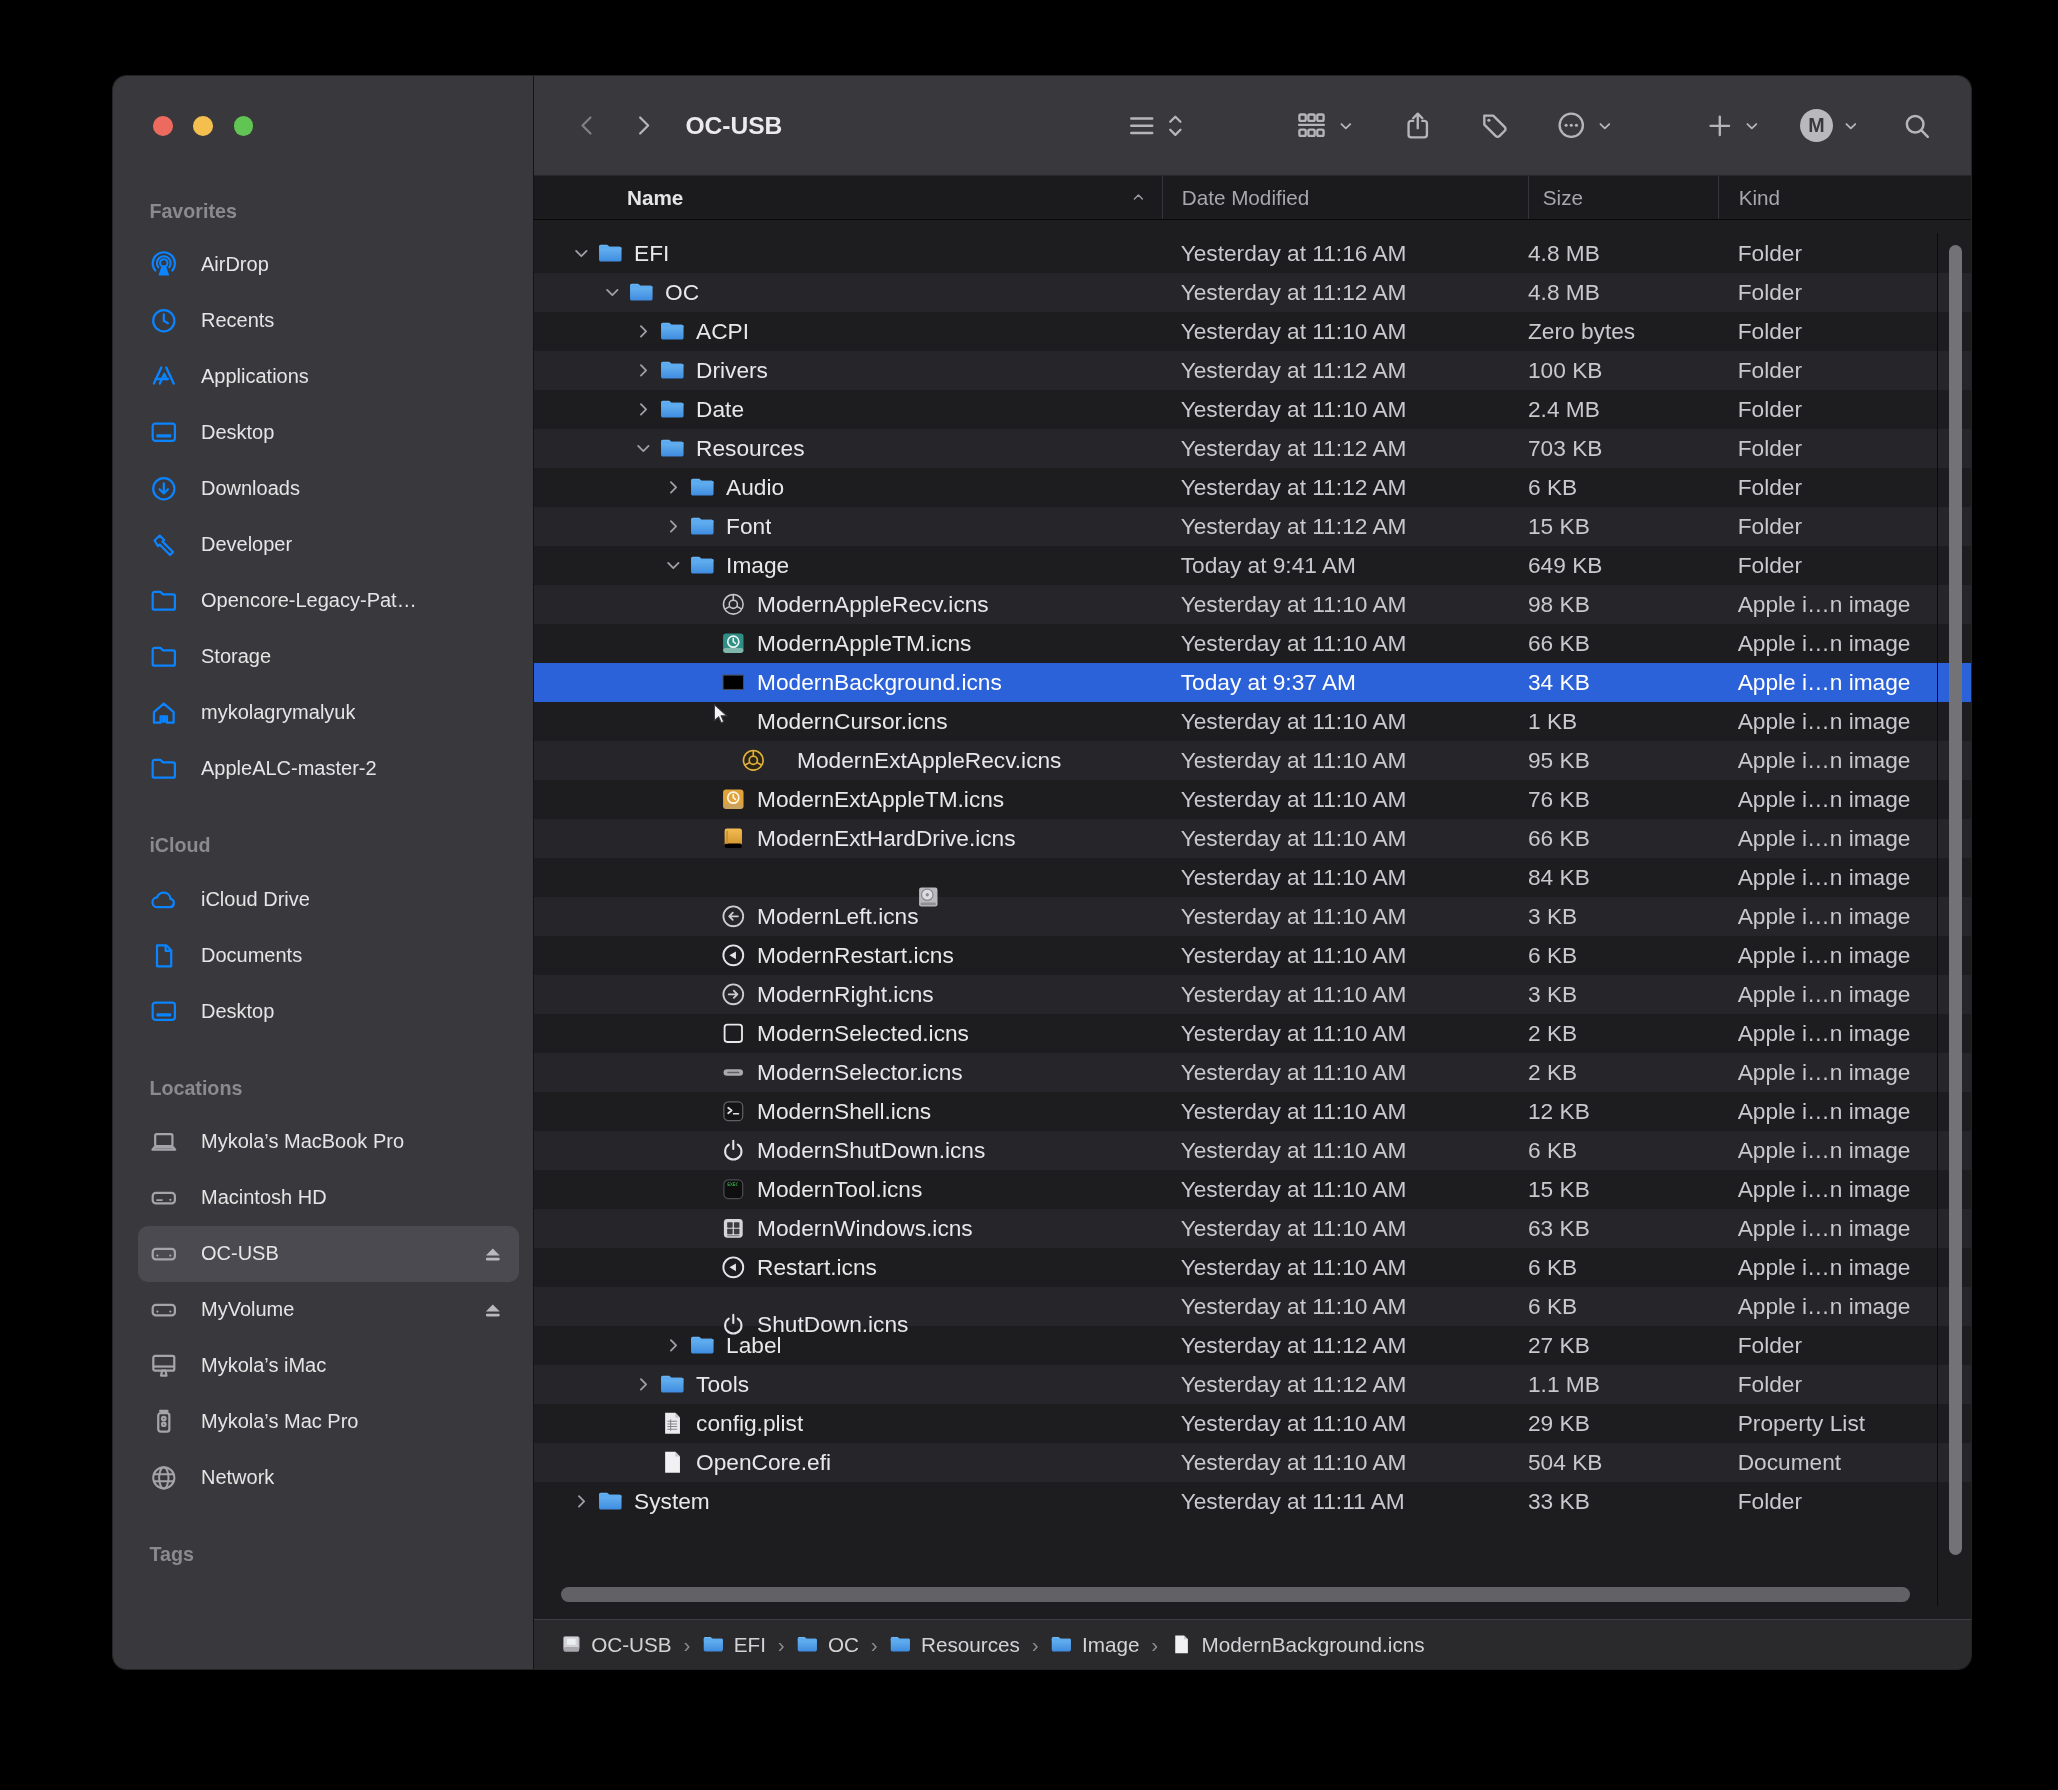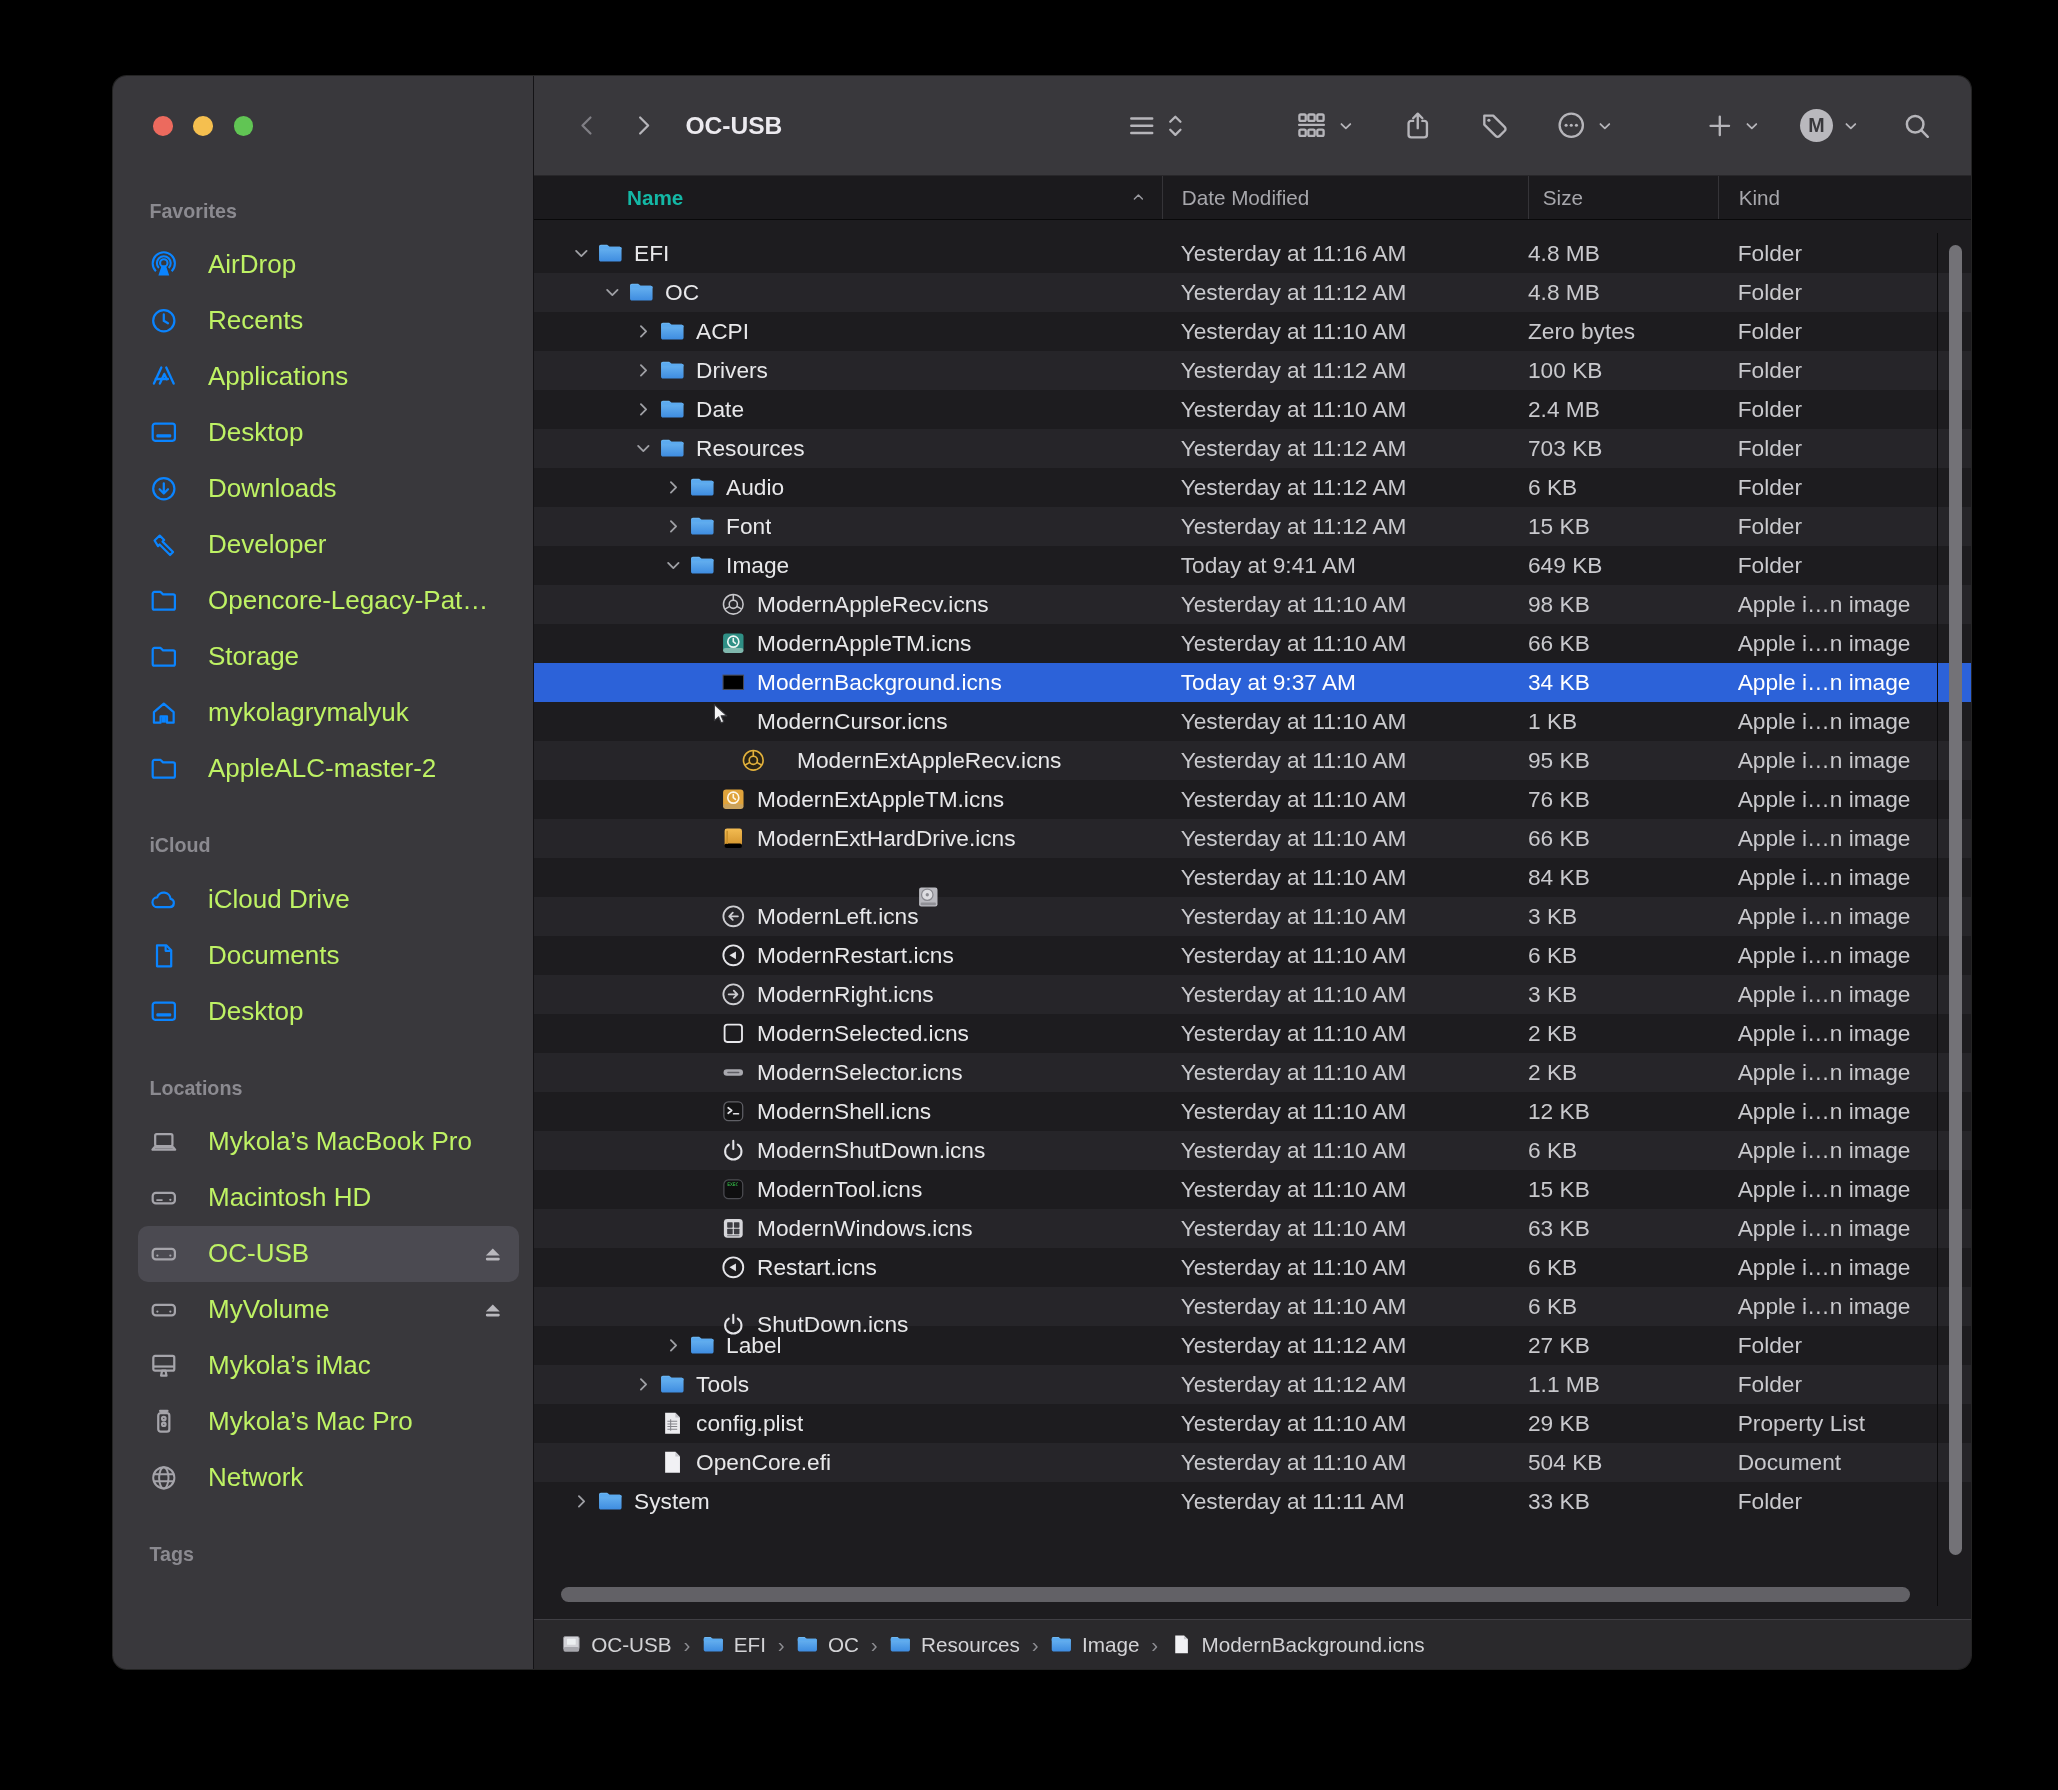--- a/index.html
+++ b/index.html
@@ -6,21 +6,21 @@
   body{width:2059px;height:1791px;background:#000;font-family:"Liberation Sans","DejaVu Sans",sans-serif;overflow:hidden;position:relative;}
   .window{position:absolute;left:113px;top:76px;width:1858px;height:1593px;border-radius:13.8px;overflow:hidden;display:flex;background:#1d1c1f;box-shadow:0 0 0 1px rgba(255,255,255,.14),0 29.6px 79px rgba(0,0,0,.6);}
 
   
   .sidebar{width:420px;flex:none;background:#39383c;position:relative;}
   .traffic{position:absolute;left:40px;top:40px;display:flex;gap:20.7px;}
   .light{width:19.7px;height:19.7px;border-radius:50%;}
   .sb-scroll{position:absolute;top:99px;left:0;right:0;bottom:0;overflow:hidden;}
   .sb-label{margin:29.6px 13.8px 5.9px 24.6px;padding-left:11.8px;height:39px;display:flex;align-items:center;color:#8b8a90;font-size:19.7px;font-weight:bold;}
   .sb-section:first-child .sb-label{margin-top:17px;}
-  .sb-item{height:56px;margin:0 13.8px 0 24.6px;padding-left:11.8px;display:flex;align-items:center;gap:29px;border-radius:9.9px;color:#bef264;font-size:26px;}
+  .sb-item{height:56px;margin:0 13.8px 0 24.6px;padding-left:11.8px;display:flex;align-items:center;gap:22px;border-radius:9.9px;color:#e5e5e5;font-size:20px;}
   .sb-item.selected{background:#4b4a51;}
   .sb-item .sb-icon{width:29.6px;height:29.6px;flex:none;display:flex;align-items:center;justify-content:center;}
   .sb-item .sb-icon svg{width:29.6px;height:29.6px;}
   .sec-fav .sb-icon,.sec-icloud .sb-icon{color:#0a84ff;}
   .sec-loc .sb-icon{color:#a5a4aa;}
   .sb-eject{margin-left:auto;margin-right:13.8px;width:25.6px;height:25.6px;color:#b9b8bd;flex:none;}
   .sb-eject svg{width:25.6px;height:25.6px;}
   .sb-text{white-space:nowrap;overflow:hidden;text-overflow:ellipsis;}
 
   
@@ -37,21 +37,21 @@
   .avatar{width:33px;height:33px;border-radius:50%;background:#b9b8bd;color:#39383c;font-weight:bold;font-size:19.7px;display:flex;align-items:center;justify-content:center;}
 
   
   .lheader{height:43px;flex:none;background:#1b1a1d;border-bottom:1px solid #09090a;display:flex;align-items:center;font-size:20.7px;color:#a7a7ac;}
   .hc{display:flex;align-items:center;height:100%;box-sizing:border-box;}
   .hc+.hc{border-left:1px solid #353438;}
   .c-name{width:628px;flex:none;}
   .c-date{width:366px;flex:none;}
   .c-size{width:190px;flex:none;}
   .c-kind{flex:1;min-width:0;}
-  .hc.c-name{padding-left:93px;color:#14b8a6;font-weight:bold;}
+  .hc.c-name{padding-left:93px;color:#e5e5e5;font-weight:bold;}
   .hc.c-date{padding-left:18.7px;}
   .hc.c-size{padding-left:13.8px;}
   .hc.c-kind{padding-left:19.7px;}
   .sort-ind{margin-left:auto;margin-right:15.8px;color:#9a9aa0;}
 
   
   .rows{flex:1;position:relative;padding-top:13.8px;overflow:hidden;}
   .row{height:39px;display:flex;align-items:center;font-size:22.7px;color:#e8e8ea;}
   .row.alt{background:#262529;}
   .row.selected{background:#2c62d9;color:#fff;}

